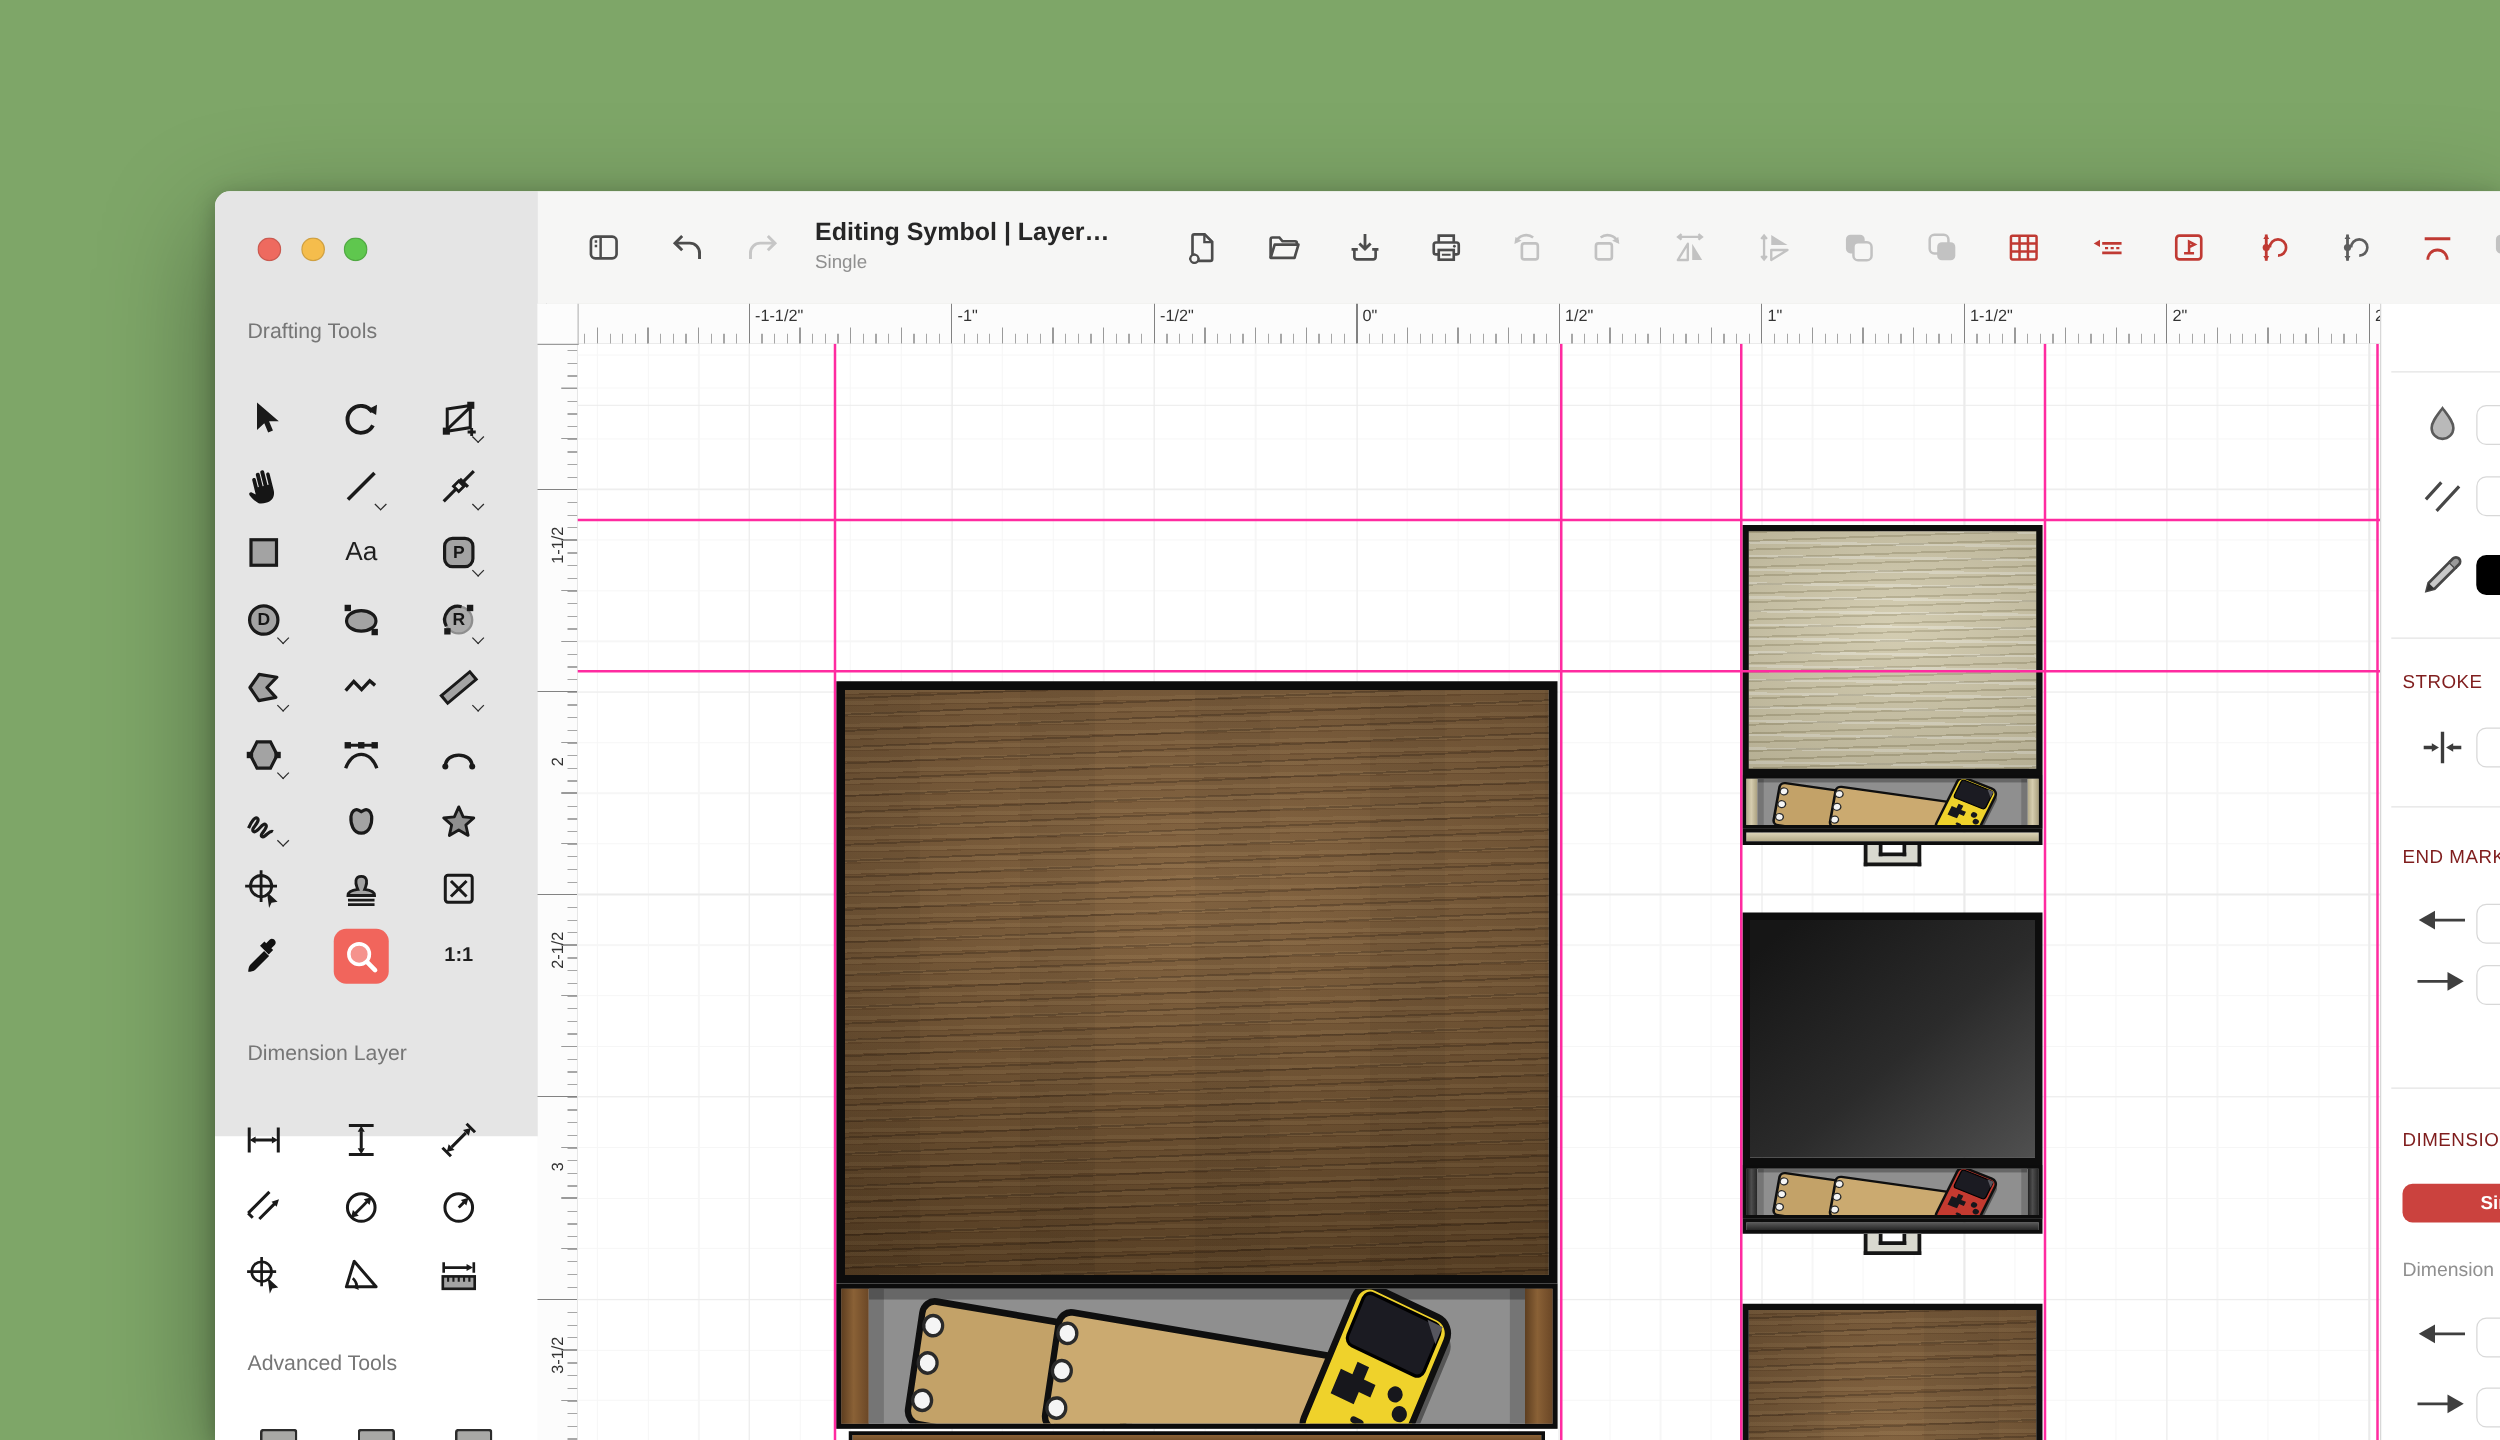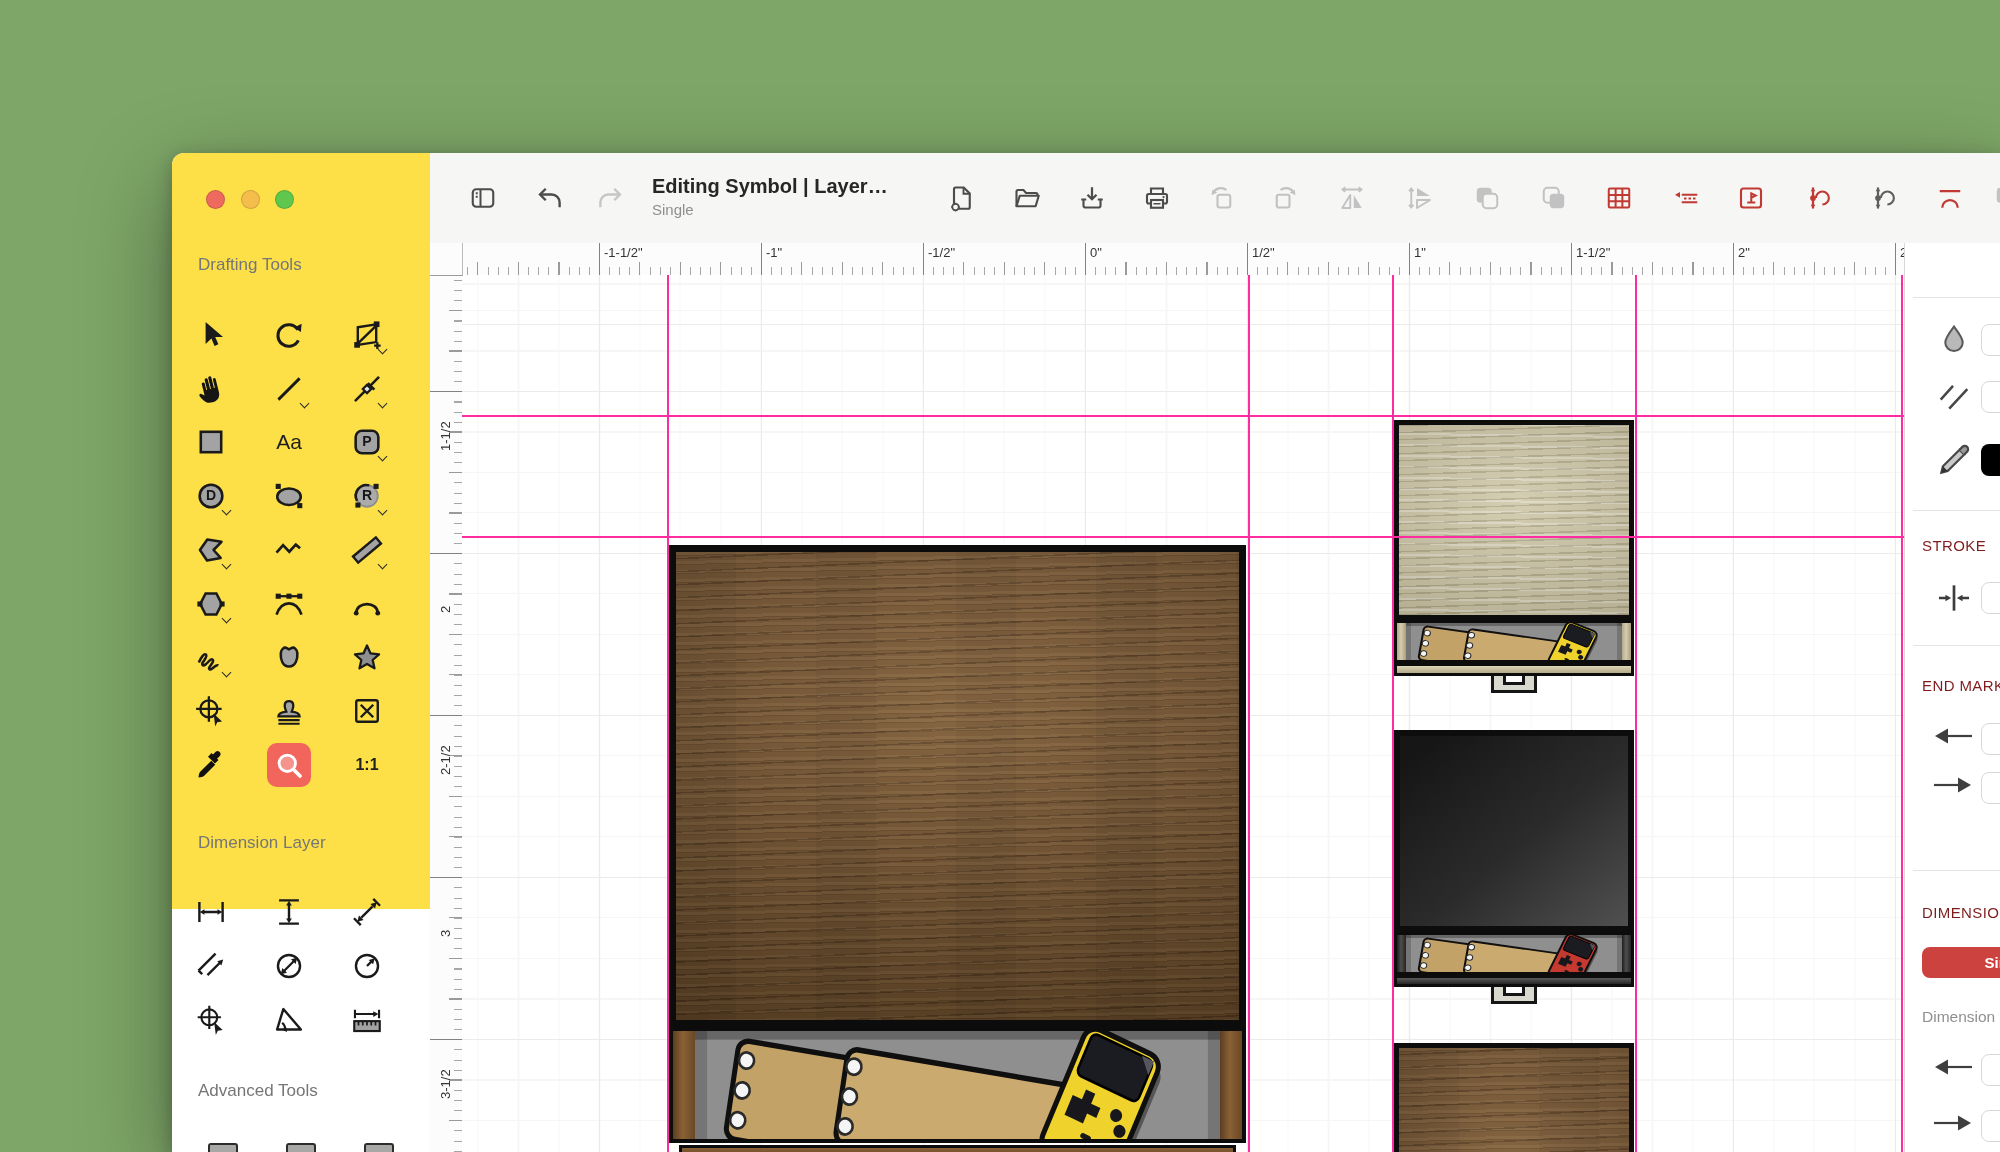--- a/index.html
+++ b/index.html
@@ -1,19 +1,19 @@
 <!DOCTYPE html>
 <html><head>
 <meta charset="utf-8">
 <style>
   html,body{margin:0;padding:0}
   body{width:2000px;height:1152px;position:relative;overflow:hidden;background:#7ea668;font-family:"Liberation Sans",sans-serif}
   .window{position:absolute;left:172px;top:153px;width:1828px;height:999px;background:#fff;border-top-left-radius:12px;box-shadow:0 30px 90px rgba(0,0,0,.38),0 4px 18px rgba(0,0,0,.25);overflow:hidden}
   
-  .sidebar{position:absolute;left:0;top:0;width:258px;height:756px;background:#fde047;border-right:1px solid #d2d2d0}
+  .sidebar{position:absolute;left:0;top:0;width:258px;height:756px;background:#e5e5e5;border-right:1px solid #d2d2d0}
   .tl{position:absolute;top:37px;width:17px;height:17px;border-radius:50%;border:.5px solid rgba(0,0,0,.15)}
   .tl.r{left:34px;background:#ee6a5f}.tl.y{left:69px;background:#f5bd4c}.tl.g{left:103px;background:#5fc74e}
   .seclabel{position:absolute;left:26px;font-size:17px;color:#767676;white-space:nowrap}
   .toolgrid{position:absolute;left:0;display:grid;grid-template-columns:78px 78px 78px;grid-auto-rows:53.8px;place-items:center}
   .tool{position:relative;width:44px;height:44px;display:flex;align-items:center;justify-content:center}
   .tool.sel{background:#f1655c;border-radius:10px}
   .tic{width:34px;height:34px}
   .letter{position:absolute;left:50%;top:50%;transform:translate(-50%,-54%);font-size:14px;font-weight:700;color:#161616}
   .glyph{font-size:21px;color:#1f1f1f}
   .tool .glyph.small{font-size:16px;font-weight:700}

